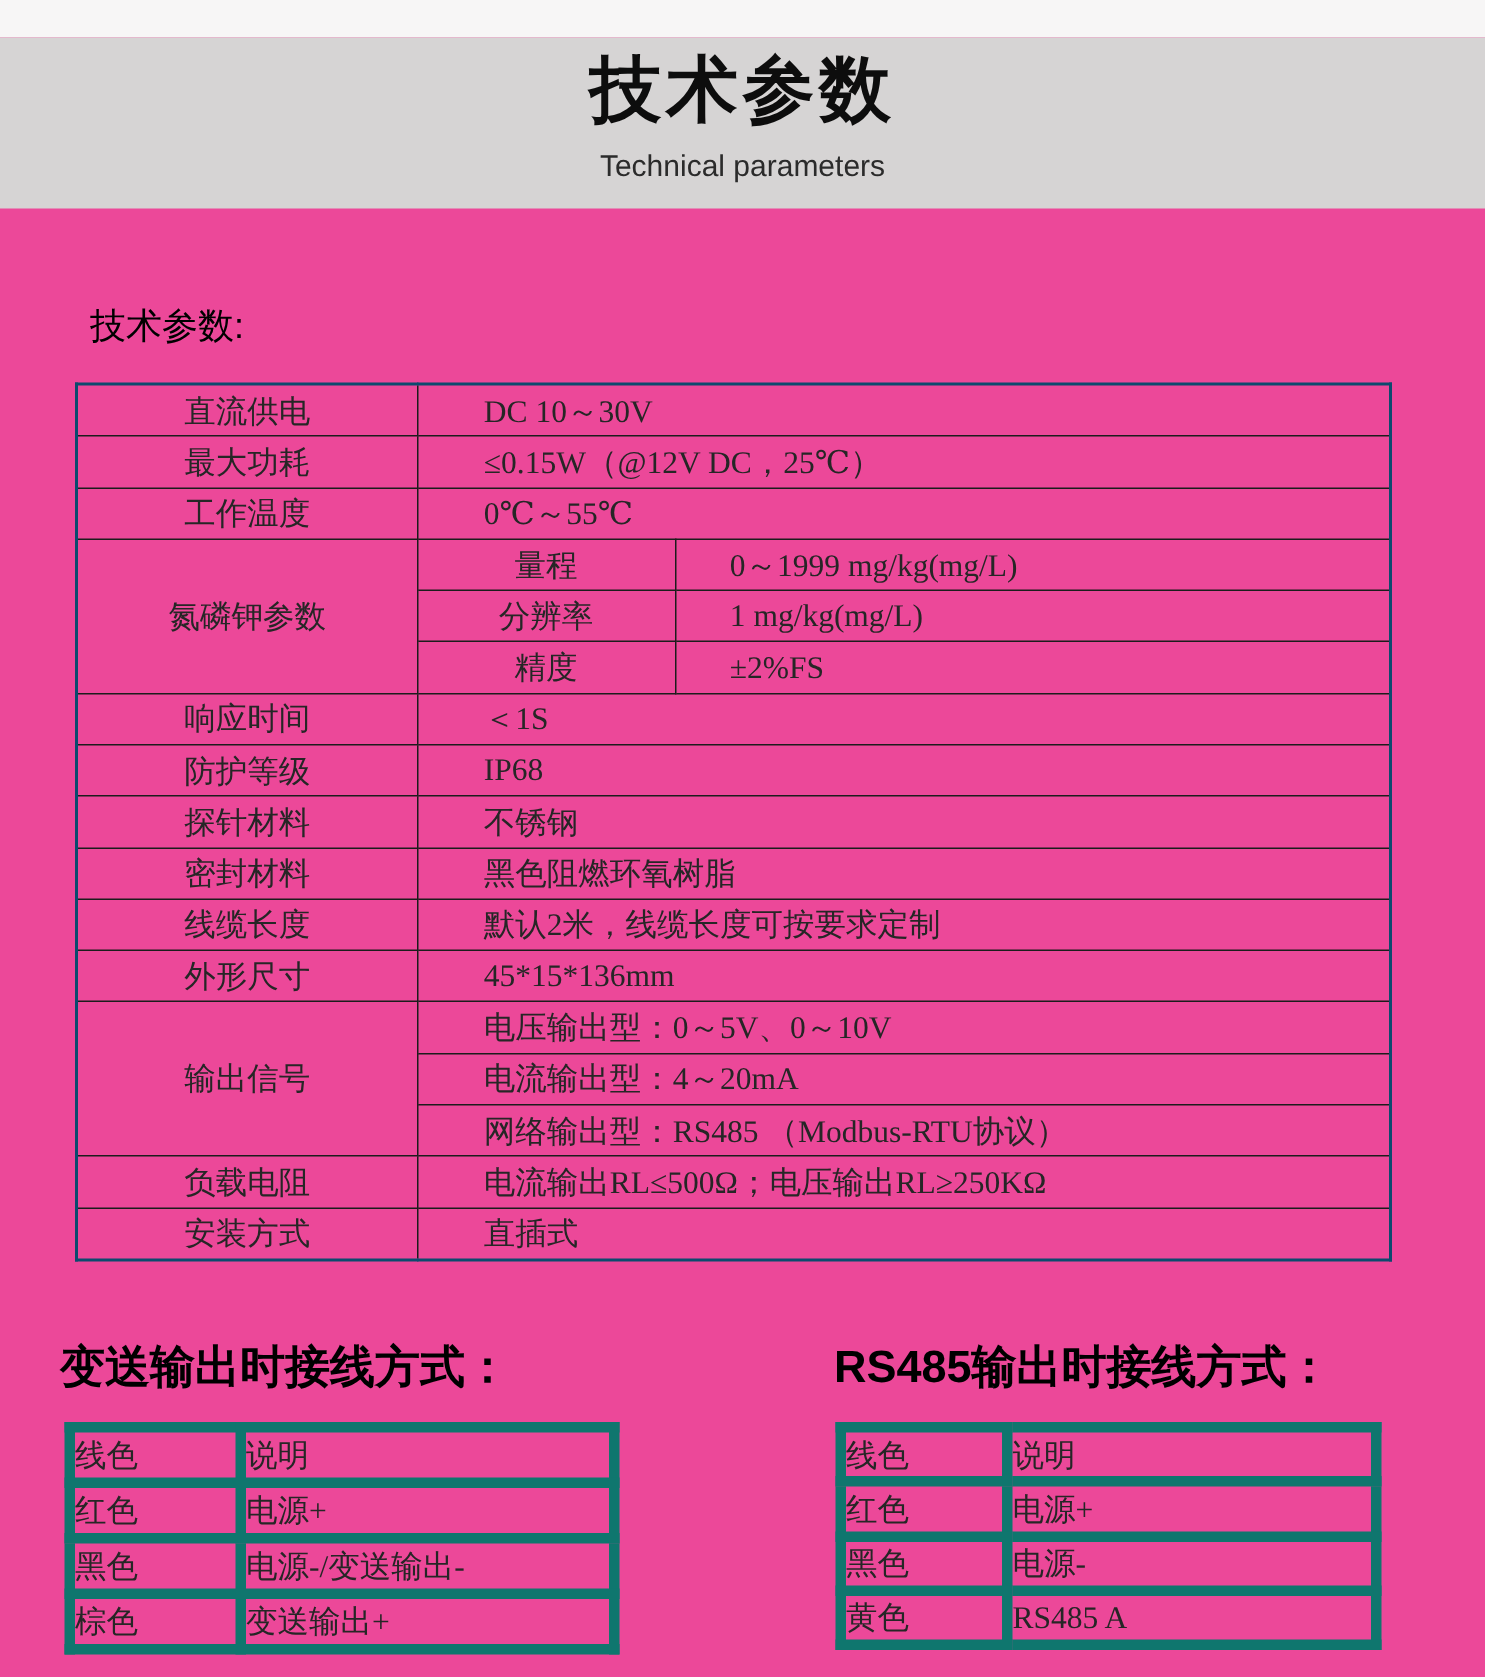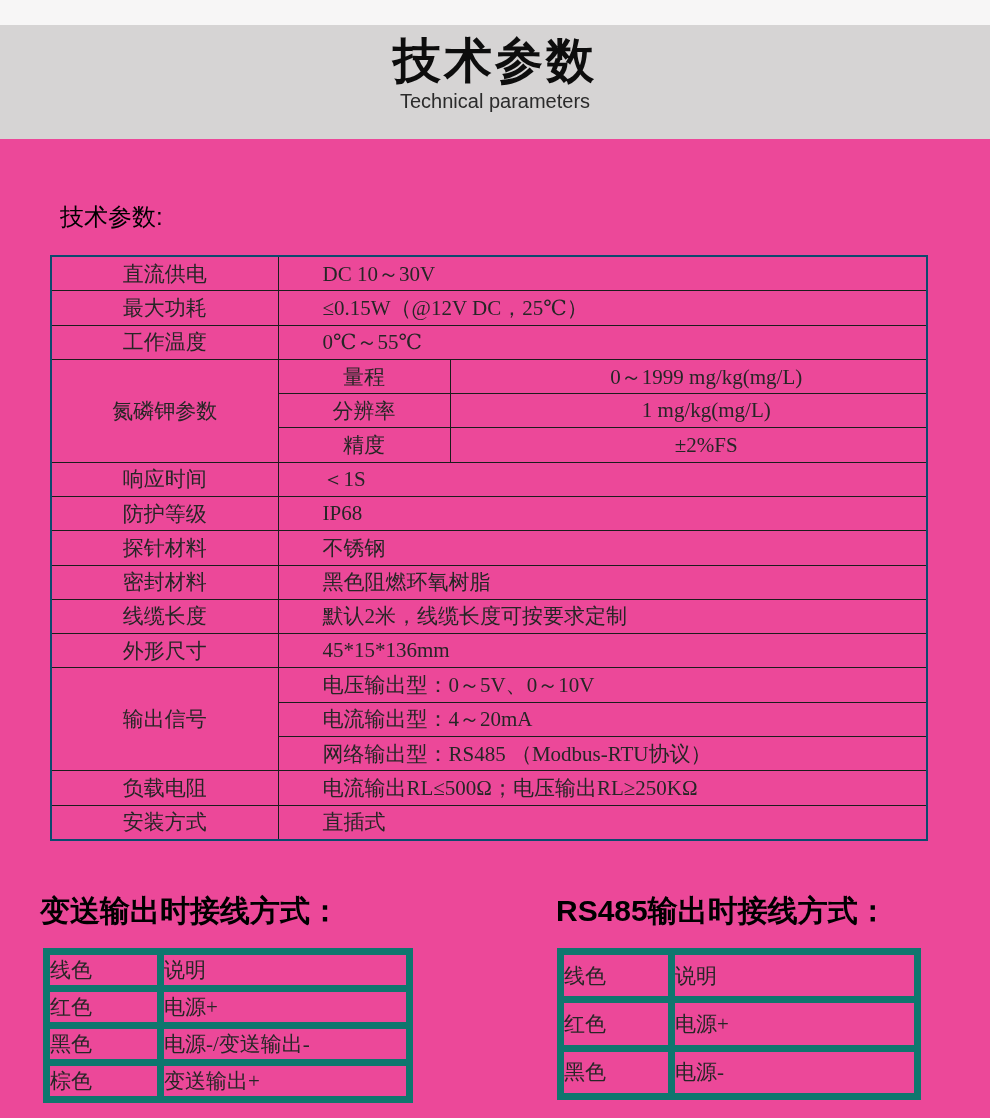--- a/index.html
+++ b/index.html
@@ -18,21 +18,21 @@
   .banner{
     position:absolute;left:0;top:25px;width:990px;height:114px;
     background:#d6d4d4;text-align:center;
   }
   .banner-title{
     margin-top:10px;
     font-size:48px;font-weight:bold;color:#0d0d0d;
     letter-spacing:3px;line-height:1.1;
   }
   .banner-subtitle{
-    margin-top:2px;
+    margin-top:12px;
     font-size:20px;font-weight:400;color:#2b2b2b;letter-spacing:0px;
   }
   .section-heading{
     position:absolute;left:60px;top:201px;
     font-size:24px;font-weight:normal;color:#000;
   }
   table{border-collapse:collapse;table-layout:fixed;}
   .spec-table{
     position:absolute;left:50px;top:255px;
     width:878px;height:586px;
@@ -41,21 +41,21 @@
     font-size:21px;color:#262626;
   }
   .spec-table td{
     border:1px solid #1c1c1c;
     height:32px;
     padding:0;
     overflow:hidden;white-space:nowrap;
   }
   .spec-table td.lbl{text-align:center;}
   .spec-table td.val{text-align:left;padding-left:44px;margin-top:34px;}
-  .spec-table td.subval{text-align:center;padding-left:36px;}
+  .spec-table td.subval{text-align:left;padding-left:36px;}
   .wiring-title{
     position:absolute;top:891px;
     font-size:30px;font-weight:bold;color:#000;
   }
   .wiring-title.lefttitle{left:40px;}
   .wiring-title.righttitle{left:556px;}
   .wiring-table{
     position:absolute;top:948px;
     border:2px solid #111;
     font-family:"Liberation Serif","DejaVu Serif",serif;
@@ -202,16 +202,20 @@
         <td>说明</td>
       </tr>
       <tr>
         <td>红色</td>
         <td>电源+</td>
       </tr>
       <tr>
         <td>黑色</td>
         <td>电源-</td>
       </tr>
+      <tr>
+        <td>黄色</td>
+        <td>RS485 A</td>
+      </tr>
     </tbody>
   </table>
 
 </div>
 
 </body></html>

